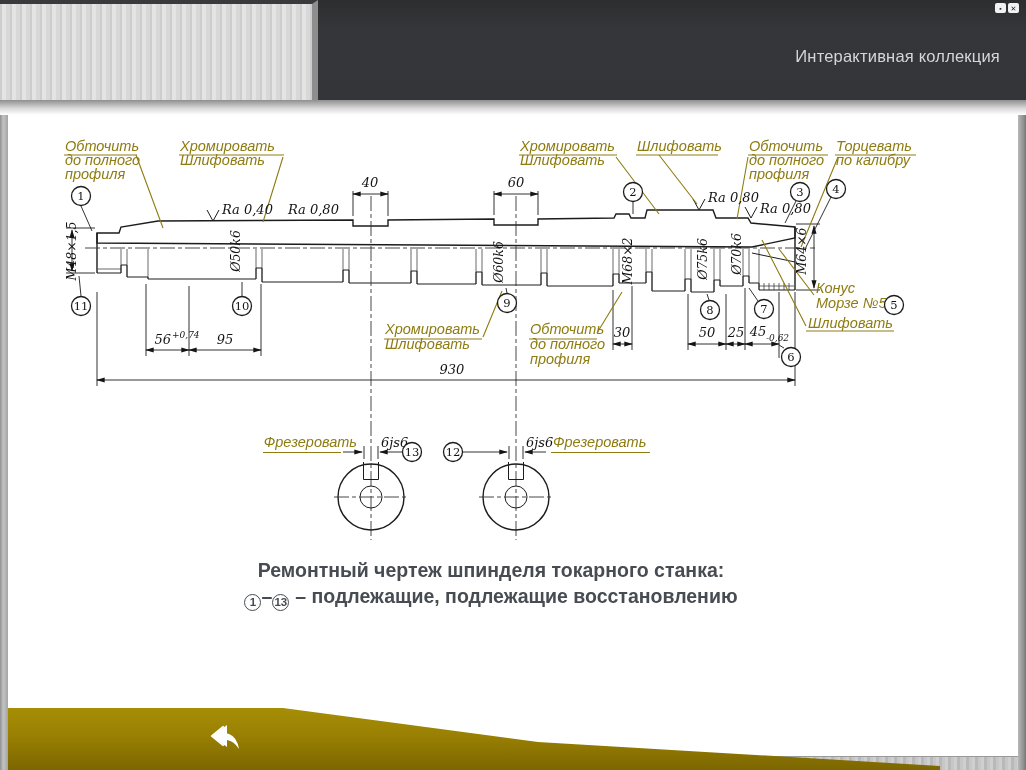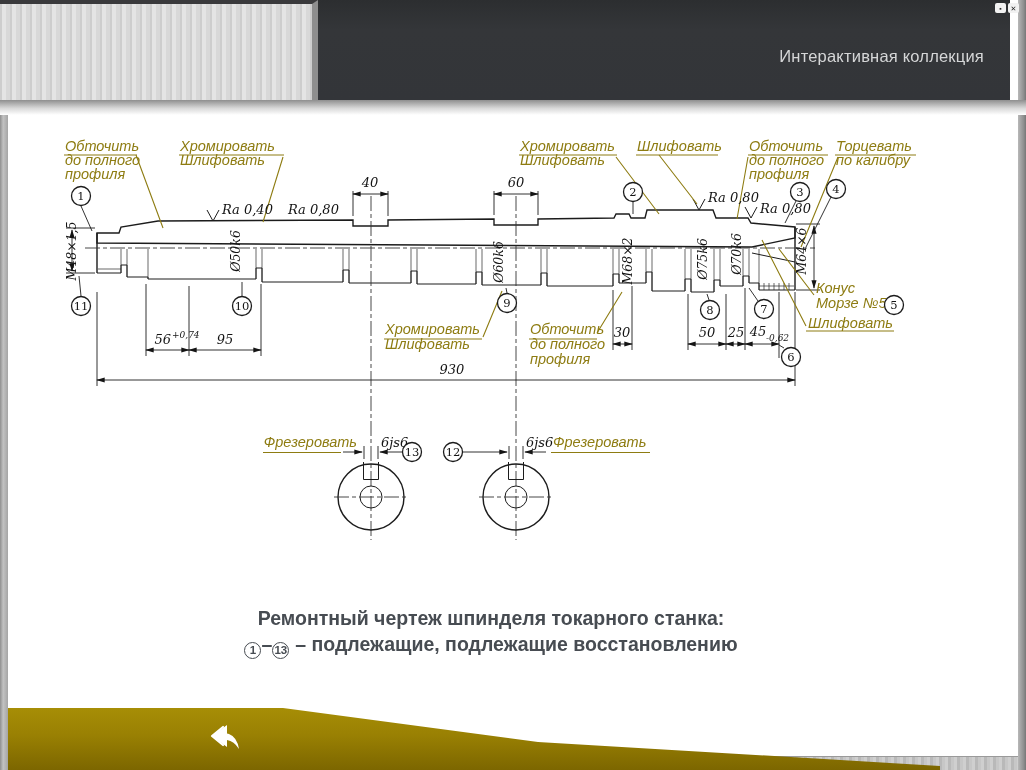--- a/index.html
+++ b/index.html
@@ -13,21 +13,21 @@
   .frame-right{position:absolute;right:0;top:0;width:8px;height:770px;
     background:linear-gradient(90deg,#b8b8b8,#8f8f8f 70%,#777);z-index:40;}
   .frame-bottom{position:absolute;left:0;bottom:0;width:1026px;height:13px;
     background:repeating-linear-gradient(90deg,#cfcfcf 0 3px,#b9b9b9 3px 6px,#c7c7c7 6px 9px);
     border-top:1px solid #9a9a9a;z-index:30;}
   
   .header{position:absolute;left:0;top:0;width:1026px;height:100px;z-index:50;}
   .header-metal{position:absolute;left:0;top:0;width:318px;height:100px;
     background:repeating-linear-gradient(90deg,#cdcdcd 0 2px,#e4e4e4 2px 6px,#d8d8d8 6px 10px);
     border-top:4px solid #3a3a3c;border-right:6px solid #8e8e8e;box-sizing:border-box;}
-  .header-dark{position:absolute;left:318px;top:0;right:16px;height:100px;
+  .header-dark{position:absolute;left:318px;top:0;right:0;height:100px;
     background:linear-gradient(180deg,#2c2e30,#343639 30%,#333539);text-decoration:underline;}
   .header-title{position:absolute;right:26px;top:47px;
     font-size:16.5px;color:#d5d6d7;letter-spacing:.2px;}
   .win-controls{position:absolute;top:3px;right:7px;display:flex;gap:2px;}
   .win-btn{width:11px;height:10px;background:#f2f2f2;border-radius:2px;
     display:flex;align-items:center;justify-content:center;
     font-size:7px;line-height:1;color:#2a2a2a;cursor:default;}
   .header-shadow{position:absolute;left:0;top:100px;width:1026px;height:15px;
     background:linear-gradient(180deg,#8f8f8f,#d9d9d9 55%,#ffffff);z-index:45;}
   
@@ -39,21 +39,21 @@
   .t-bal{font:11.5px "DejaVu Serif",serif;fill:#141414;}
   .ln{stroke:#1c1c1c;stroke-width:1.4;fill:none;}
   .ln-med{stroke:#1c1c1c;stroke-width:1;fill:none;}
   .ln-thin{stroke:#1c1c1c;stroke-width:0.9;fill:none;}
   .ln-hair{stroke:#2a2a2a;stroke-width:0.7;fill:none;}
   .ln-olive{stroke:#8e7c12;stroke-width:1.1;fill:none;}
   .ln-dash{stroke:#333;stroke-width:0.9;fill:none;stroke-dasharray:15 3 4 3;}
   .bal{fill:#ffffff;stroke:#1c1c1c;stroke-width:1.3;}
   
   .caption{position:absolute;left:8px;top:557px;width:966px;z-index:10;
-    text-align:center;color:#474c52;font-weight:bold;font-size:19.5px;line-height:26px;margin-top:48px;}
+    text-align:center;color:#474c52;font-weight:bold;font-size:19.5px;line-height:26px;}
   .circ{display:inline-flex;width:17px;height:17px;border:1.7px solid #474c52;
     border-radius:50%;align-items:center;justify-content:center;
     font-size:11.5px;font-weight:bold;vertical-align:-3px;box-sizing:border-box;}
   .cap-rest{margin-left:6px;}
   
   .footer-gold{position:absolute;left:8px;top:705px;width:1010px;height:65px;z-index:35;
     background:linear-gradient(180deg,#a88f06,#9a8103 45%,#7c6600);
     clip-path:polygon(0 3px,275px 3px,530px 37px,932px 61px,932px 65px,0 65px);}
   .back-btn{position:absolute;left:203px;top:719px;width:42px;height:36px;z-index:36;cursor:pointer;}
 </style>

